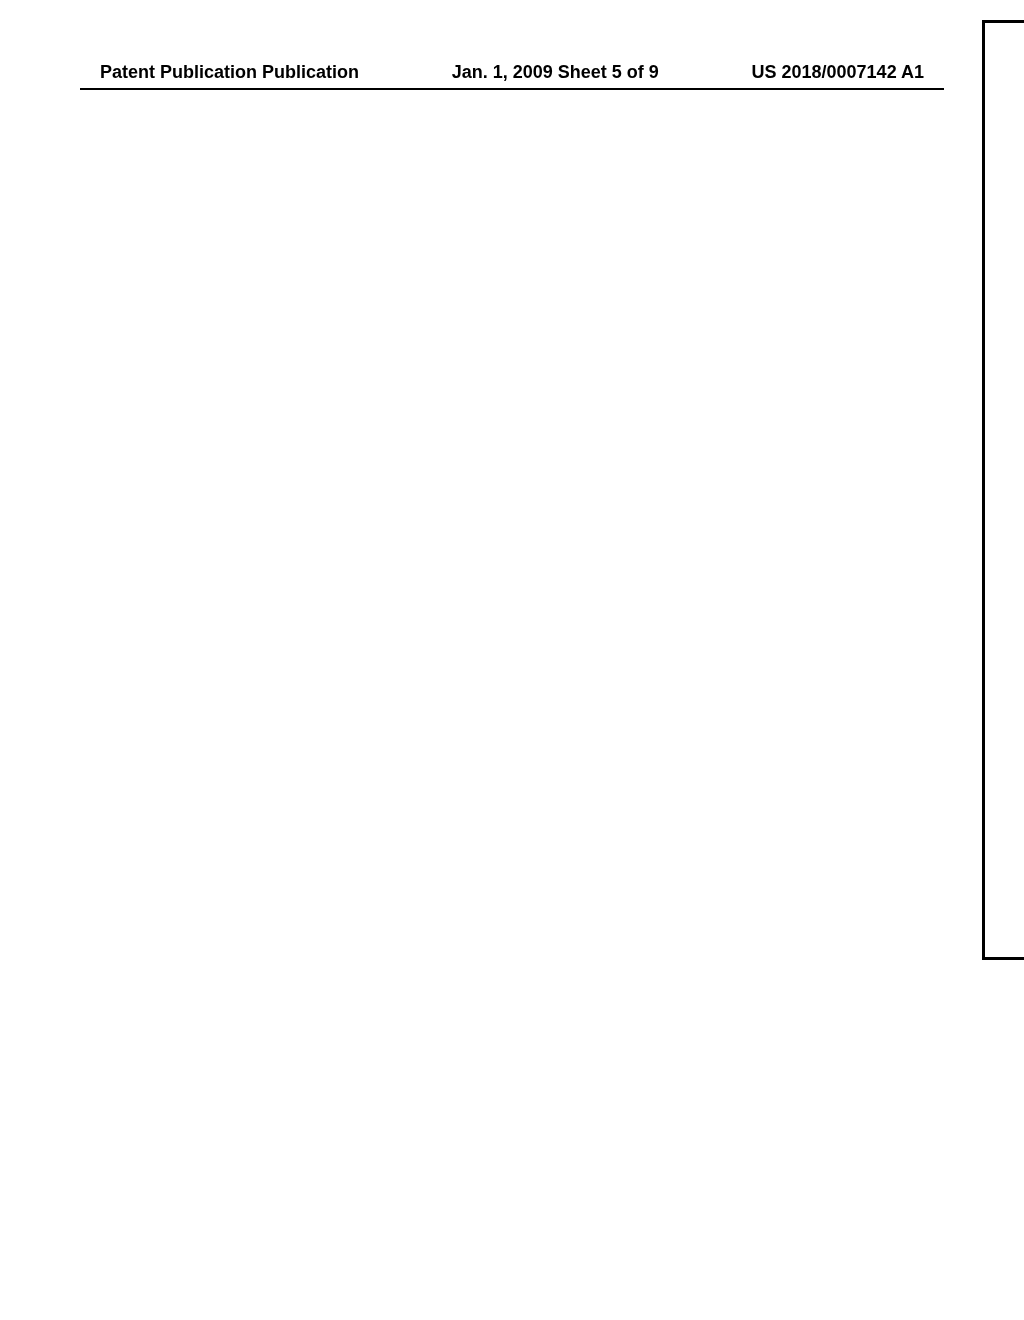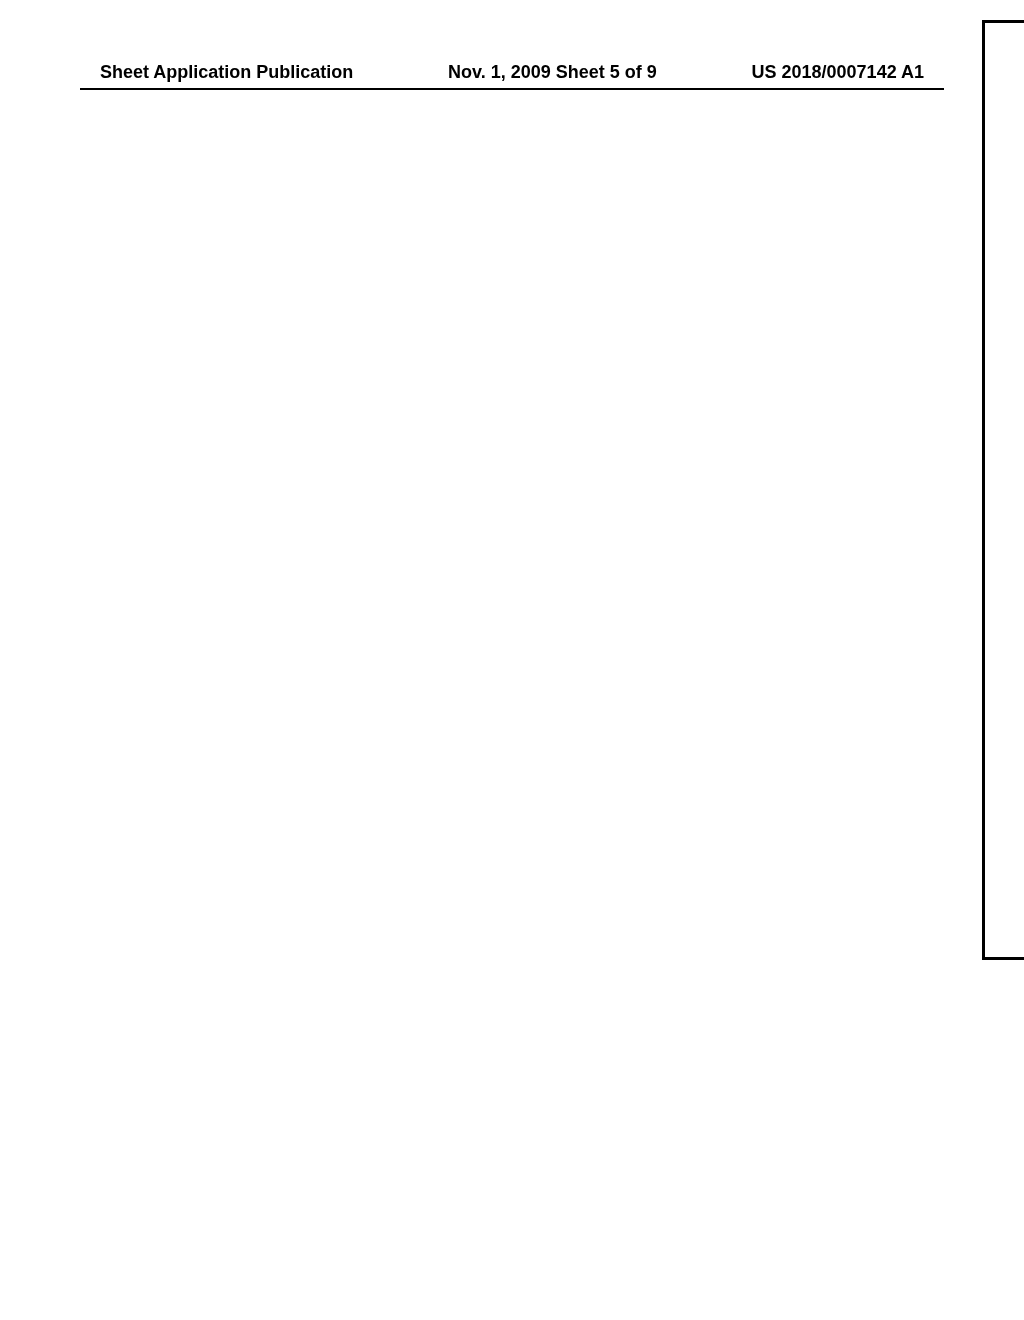--- a/index.html
+++ b/index.html
@@ -61,22 +61,22 @@
     top: 0;
     width: 940px;
     height: 540px;
     pointer-events: none;
   }
 </style>
 </head>
 <body>
 
 <div class="header">
-  <span class="header-left">Sheet Application Publication</span>
-  <span class="header-mid">Nov. 1, 2009   Sheet 5 of 9</span>
+  <span class="header-left">Patent Publication Publication</span>
+  <span class="header-mid">Jan. 1, 2009   Sheet 5 of 9</span>
   <span class="header-right">US 2018/0007142 A1</span>
 </div>
 <div class="hr"></div>
 
 <div class="stage-wrap">
   <div class="stage">
 
     <div class="outer-box">
 
       <svg class="overlay">

